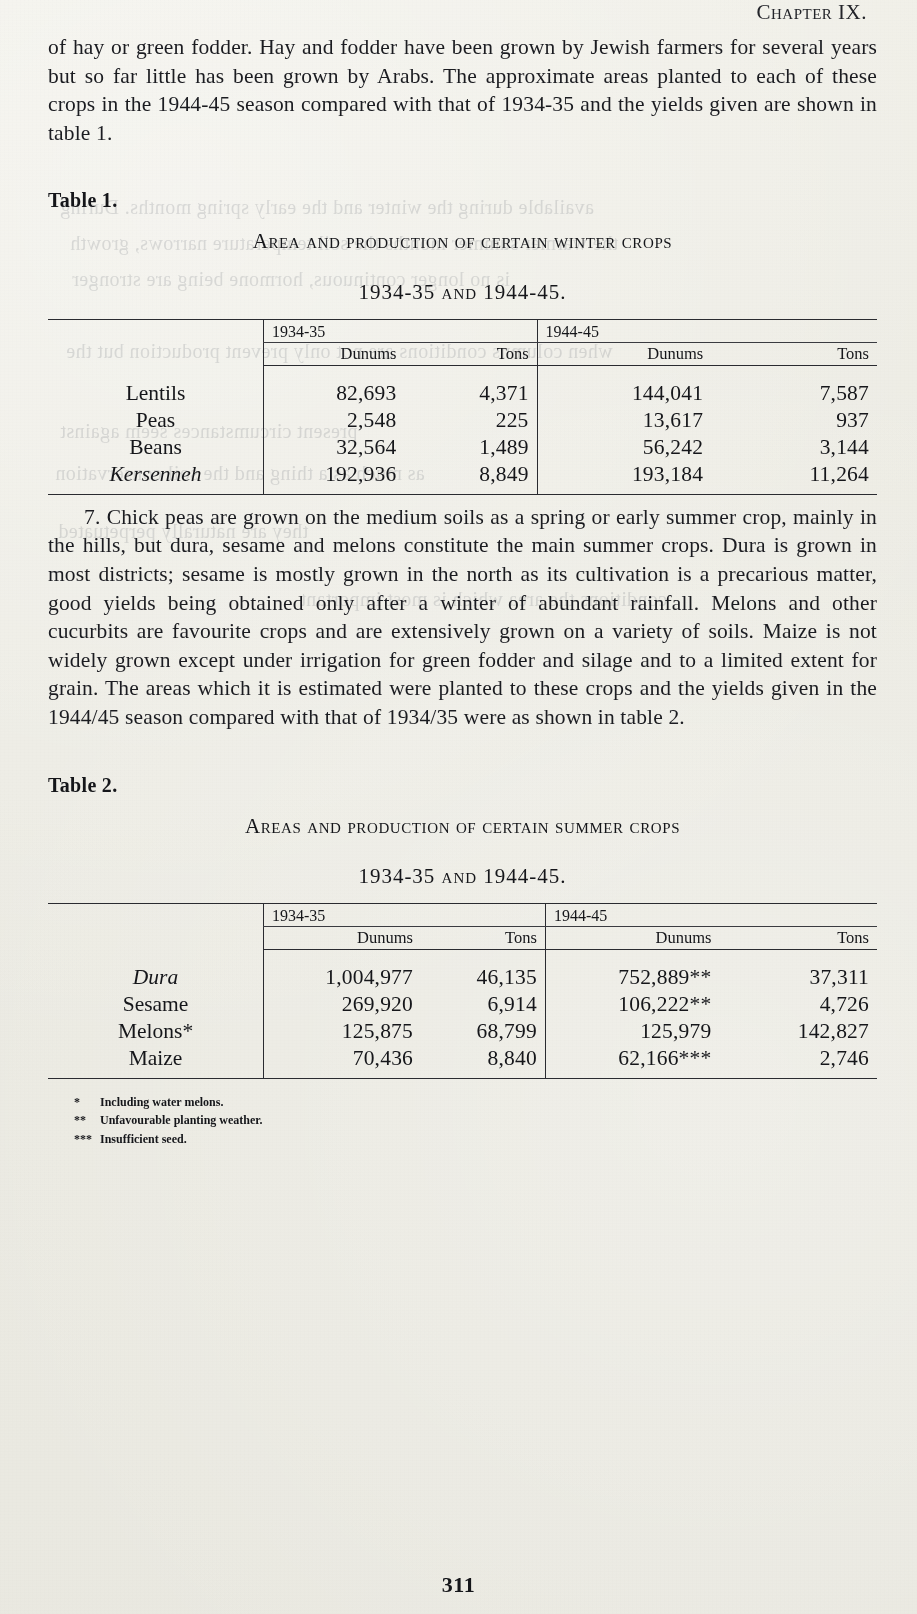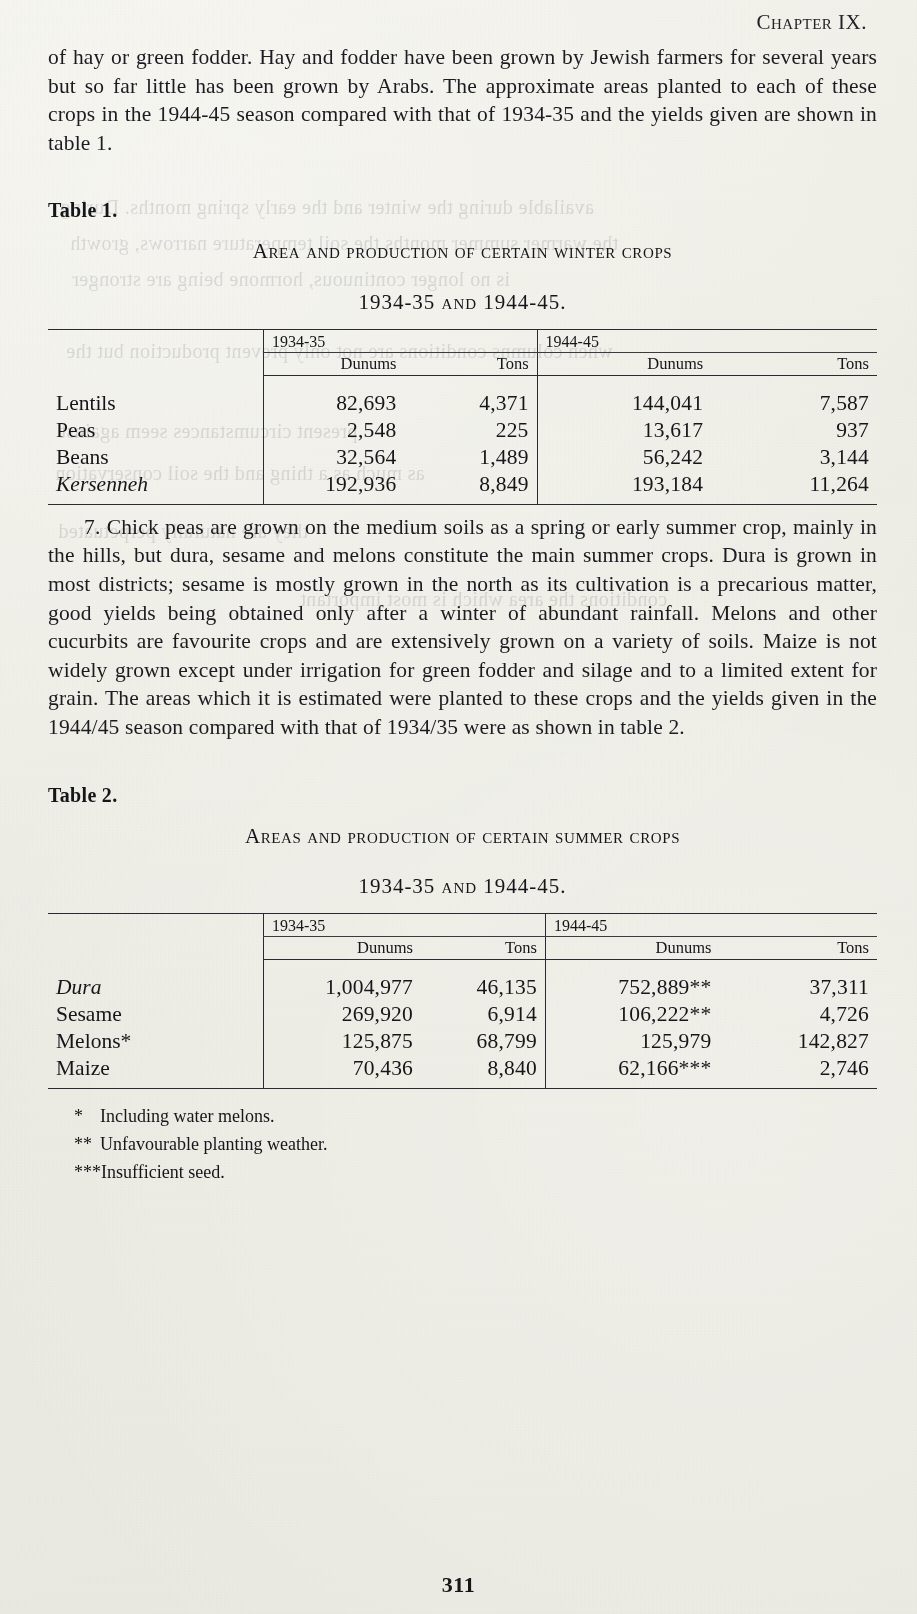--- a/index.html
+++ b/index.html
@@ -38,21 +38,20 @@
     left: 48px;
     right: 40px;
     top: 0;
     bottom: 0;
   }
   .chapter-head {
     text-align: right;
     font-variant: small-caps;
     font-size: 21px;
     letter-spacing: 0.5px;
-    padding-top: 10px;
     padding-right: 10px;
     color: #23242a;
   }
   p.body-par {
     font-size: 21.5px;
     line-height: 1.33;
     text-align: justify;
     margin: 8px 0 0 0;
     letter-spacing: 0.15px;
     color: #1b1c21;
@@ -100,39 +99,40 @@
     border-bottom: 1.2px solid #3a3b40;
   }
   .hdr-unit th {
     text-align: right;
     font-size: 16.5px;
     padding: 5px 0 6px 0;
     border-bottom: 1.6px solid #2a2b30;
   }
   .vline-l { border-left: 1.4px solid #2a2b30; }
   .crop-cell {
-    text-align: left;
+    text-align: center;
     white-space: nowrap;
     padding-left: 2px;
     font-size: 21.5px;
   }
   .crop-cell.ital { font-style: italic; }
   .num {
     text-align: right;
     padding-right: 18px;
     font-size: 21.5px;
     letter-spacing: 0.2px;
   }
   .rowpad td { padding-top: 2px; padding-bottom: 2px; }
   .tbl-bottom td { border-bottom: 1.6px solid #2a2b30; height: 4px; padding: 0; }
   .footnotes {
     margin-top: 14px;
     padding-left: 26px;
-    font-size: 18px;
+    font-size: 12px;
     line-height: 1.55;
+    font-weight: bold;
   }
   .footnotes div { white-space: nowrap; }
   .fn-mark {
     display: inline-block;
     min-width: 26px;
     vertical-align: top;
   }
   .page-number {
     position: absolute;
     bottom: 16px;

